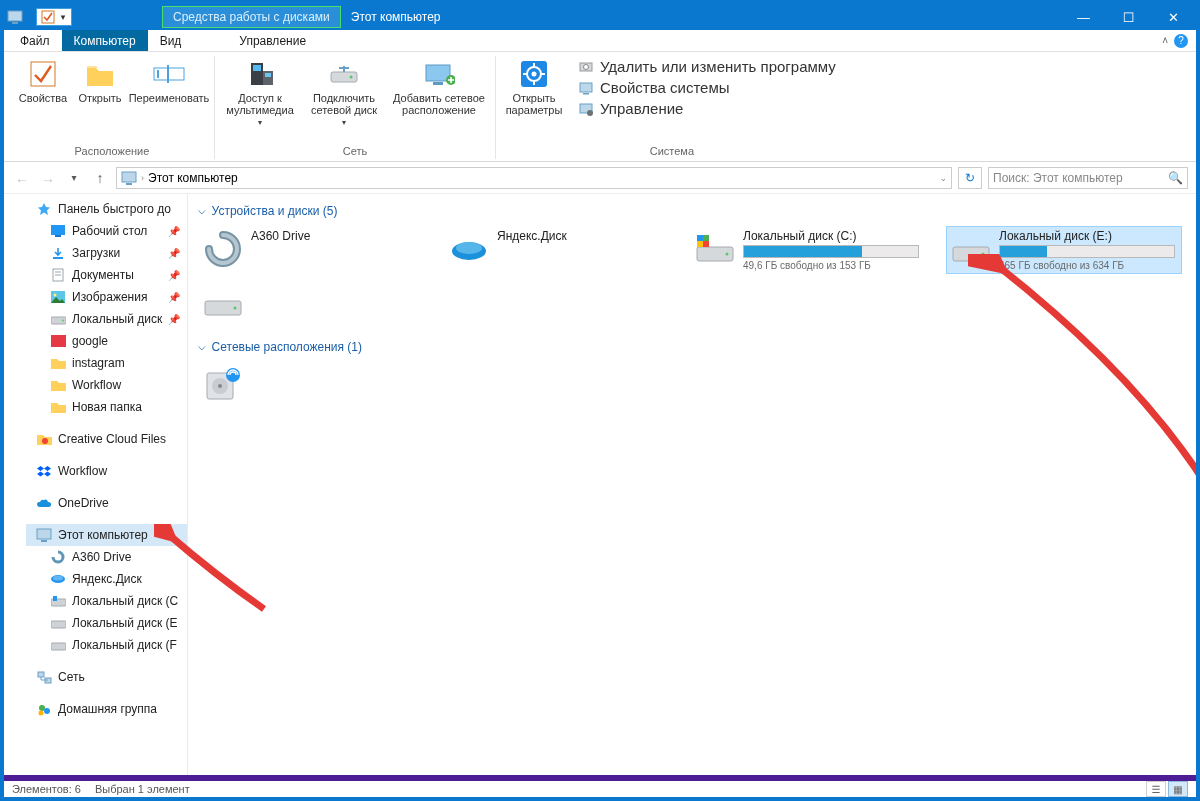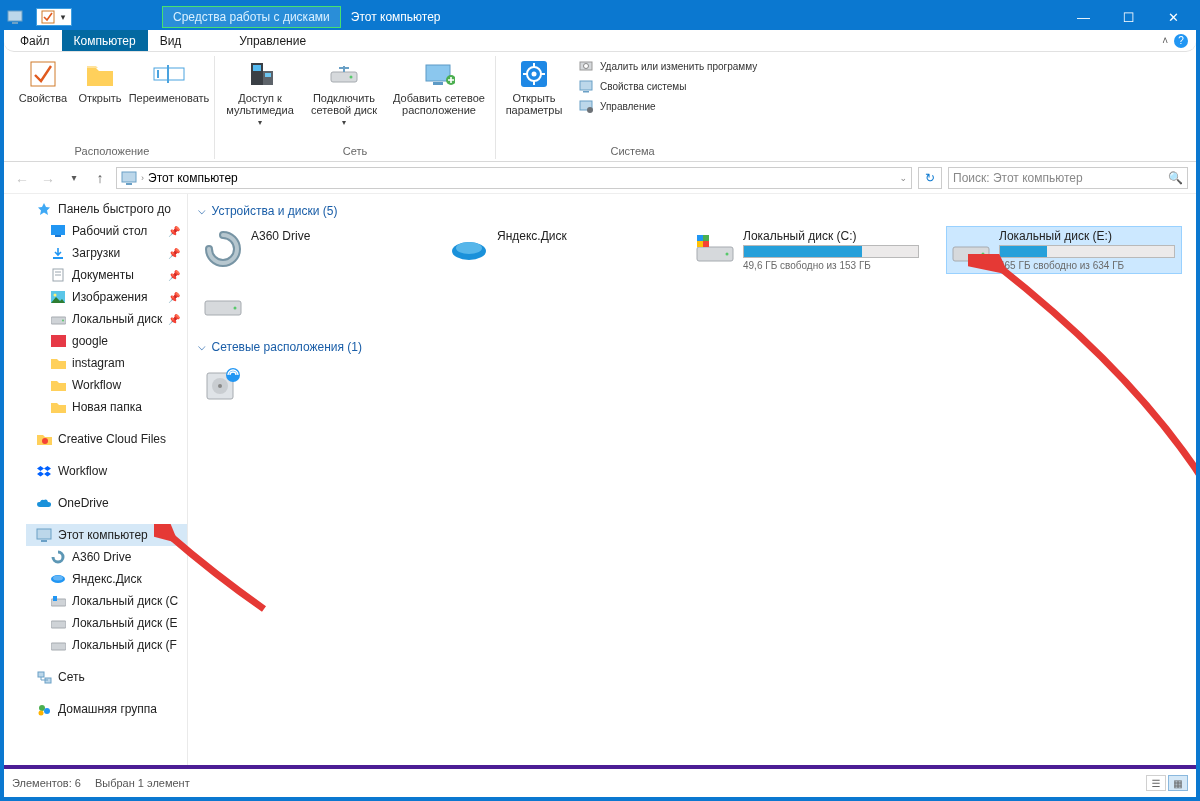--- a/index.html
+++ b/index.html
@@ -10,50 +10,50 @@
 .titlebar { height: 26px; background: #0b78d0; display: flex; align-items: center; color: #fff; font-size: 12px; }
 .titlebar .qat { background: #fff; height: 18px; display: flex; align-items: center; margin-left: 10px; padding: 0 2px; border: 1px solid #3e9ee0; }
 .titlebar .qat-item { width: 18px; height: 16px; display: flex; align-items: center; justify-content: center; }
 .titlebar .qat .chev { width: 12px; font-size: 9px; color: #333; }
 .titlebar .ctx-tab { background: #2a8ed8; border: 1px solid #47e06f; height: 22px; padding: 0 10px; display: flex; align-items: center; margin-left: 90px; color: #d9f0ff; font-size: 12px; }
 .titlebar .title { margin-left: 10px; }
 .titlebar .win-controls { margin-left: auto; display: flex; }
 .titlebar .win-controls div { width: 45px; height: 26px; display: flex; align-items: center; justify-content: center; font-size: 13px; }
 
 
-.tabs { height: 22px; background: #fff; display: flex; align-items: stretch; border-bottom: 1px solid #e1e1e1; padding-left: 4px; border-radius: 10px; }
+.tabs { height: 22px; background: #fff; display: flex; align-items: stretch; border-bottom: 1px solid #e1e1e1; padding-left: 4px; }
 .tabs .tab { padding: 0 12px; display: flex; align-items: center; font-size: 12px; color: #1b1b1b; }
 .tabs .tab.active { background: #0369a1; color: #fff; }
 .tabs .spacer { flex: 1; }
 .tabs .help { display: flex; align-items: center; gap: 6px; padding-right: 8px; }
 .tabs .help .chev-up { font-size: 10px; color: #555; }
 .tabs .help .q { width: 14px; height: 14px; border-radius: 50%; background: #2196f3; color: #fff; font-size: 10px; display: flex; align-items: center; justify-content: center; }
 
 
 .ribbon { height: 110px; background: #fff; border-bottom: 1px solid #d8d8d8; display: flex; padding: 4px 6px 2px; }
 .rgroup { display: flex; flex-direction: column; align-items: center; border-right: 1px solid #e5e5e5; padding: 0 8px; }
 .rgroup:last-child { border-right: none; }
 .rgroup .row { display: flex; gap: 10px; }
 .rbtn { display: flex; flex-direction: column; align-items: center; width: 60px; text-align: center; font-size: 11px; color: #333; gap: 2px; padding-top: 2px; }
 .rbtn .ico { width: 32px; height: 32px; display: flex; align-items: center; justify-content: center; }
 .rbtn.wide { width: 96px; }
 .rbtn.med { width: 74px; }
 .rgroup .glabel { font-size: 11px; color: #666; margin-top: auto; padding-bottom: 2px; text-align: center; }
 .rsmall-col { display: flex; flex-direction: column; gap: 4px; padding: 2px 4px; }
-.rsmall { display: flex; align-items: center; gap: 6px; font-size: 10px; color: #333; }
+.rsmall { display: flex; align-items: center; gap: 6px; font-size: 15px; color: #333; }
 .rsmall .sico { width: 16px; height: 16px; display:flex; align-items:center; justify-content:center; }
 
 
 .addr { height: 32px; display: flex; align-items: center; gap: 6px; padding: 0 8px; border-bottom: 1px solid #eee; }
 .addr .navbtn { width: 20px; height: 20px; display: flex; align-items: center; justify-content: center; color: #5a5a5a; font-size: 14px; }
 .addr .navbtn.disabled { color: #c4c4c4; }
 .addr .crumb { flex: 1; height: 22px; border: 1px solid #ccc; display: flex; align-items: center; padding: 0 4px; gap: 4px; }
 .addr .crumb .seg { display: flex; align-items: center; gap: 4px; font-size: 12px; }
 .addr .refresh { width: 24px; height: 22px; border: 1px solid #ccc; display: flex; align-items: center; justify-content: center; color:#0b78d0; }
-.addr .search { width: 240px; height: 22px; border: 1px solid #ccc; display: flex; align-items: center; padding: 0 4px; color: #888; }
+.addr .search { width: 200px; height: 22px; border: 1px solid #ccc; display: flex; align-items: center; padding: 0 4px; color: #888; }
 .addr .search .mag { margin-left: auto; color: #666; }
 
 
 .body { flex: 1; display: flex; min-height: 0; }
 .sidebar { width: 162px; border-right: 1px solid #eaeaea; padding: 4px 0; overflow: hidden; margin-left: 22px; }
 .side-item { height: 22px; display: flex; align-items: center; gap: 6px; padding-left: 10px; font-size: 12px; color: #222; white-space: nowrap; overflow: hidden; position: relative; }
 .side-item.sub { padding-left: 24px; }
 .side-item.sub .pin { margin-left: auto; margin-right: 6px; color: #8a8a8a; font-size: 10px; }
 .side-item.selected { background: #d5e8f7; }
 .side-item .sico { width: 16px; height: 16px; display: inline-flex; align-items: center; justify-content: center; }
@@ -68,21 +68,21 @@
 .item.wide { width: 236px; }
 .item .iico { width: 40px; height: 40px; display: flex; align-items: center; justify-content: center; }
 .item .info { flex: 1; display: flex; flex-direction: column; gap: 2px; }
 .item .name { font-size: 12px; color: #222; }
 .item .bar { width: 176px; height: 13px; border: 1px solid #b9b9b9; background: #eceaea; position: relative; }
 .item .bar .fill { position: absolute; left: 0; top: 0; bottom: 0; background: #26a0da; }
 .item .sub { font-size: 10px; color: #6a6a6a; }
 .item.selected { background: #cce8ff; border-color: #99d1ff; }
 
 
-.status { height: 32px; border-top: 4px solid #4c1d95; display: flex; align-items: center; padding: 0 8px; font-size: 11px; color: #555; gap: 14px; }
+.status { height: 22px; border-top: 6px solid #4c1d95; display: flex; align-items: center; padding: 0 8px; font-size: 11px; color: #555; gap: 14px; }
 .status .views { margin-left: auto; display: flex; gap: 2px; }
 .status .vbtn { width: 20px; height: 16px; border: 1px solid #d0d0d0; display:flex; align-items:center; justify-content:center; font-size:10px; color:#666; }
 .status .vbtn.active { background: #d5e8f7; border-color:#8ab8de; }
 
 
 svg { display: block; }
 .folder-y { fill: #ffd05b; }
 .monitor-body { fill:#bcd7ea; stroke:#6aa0c6; }
 
 

